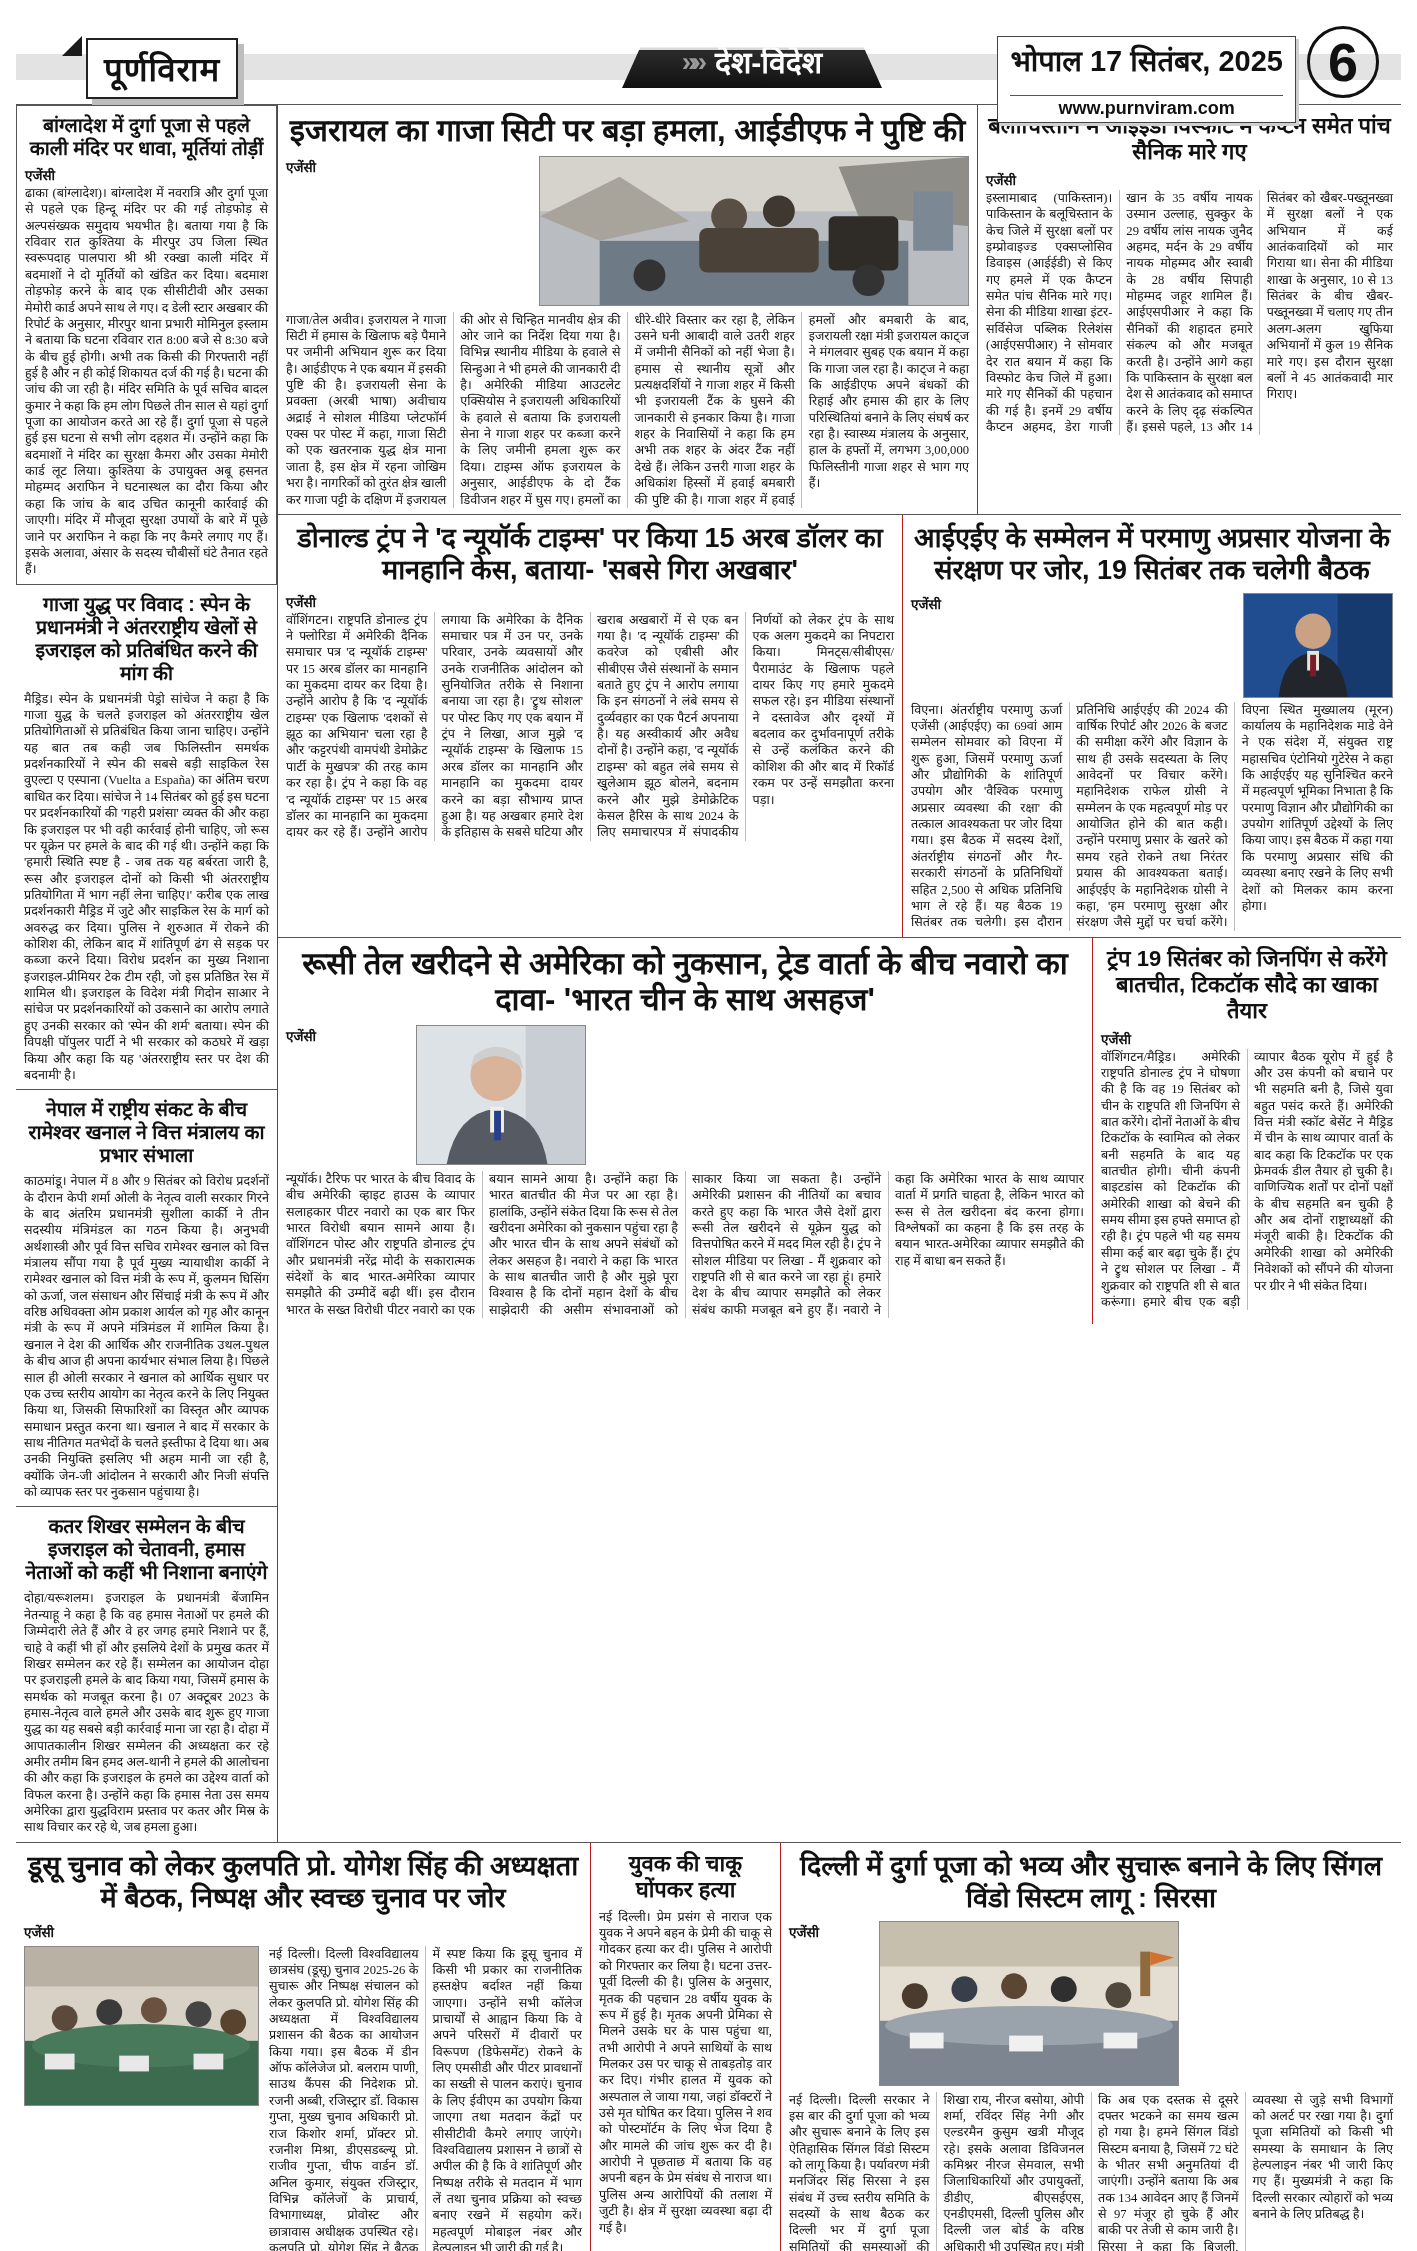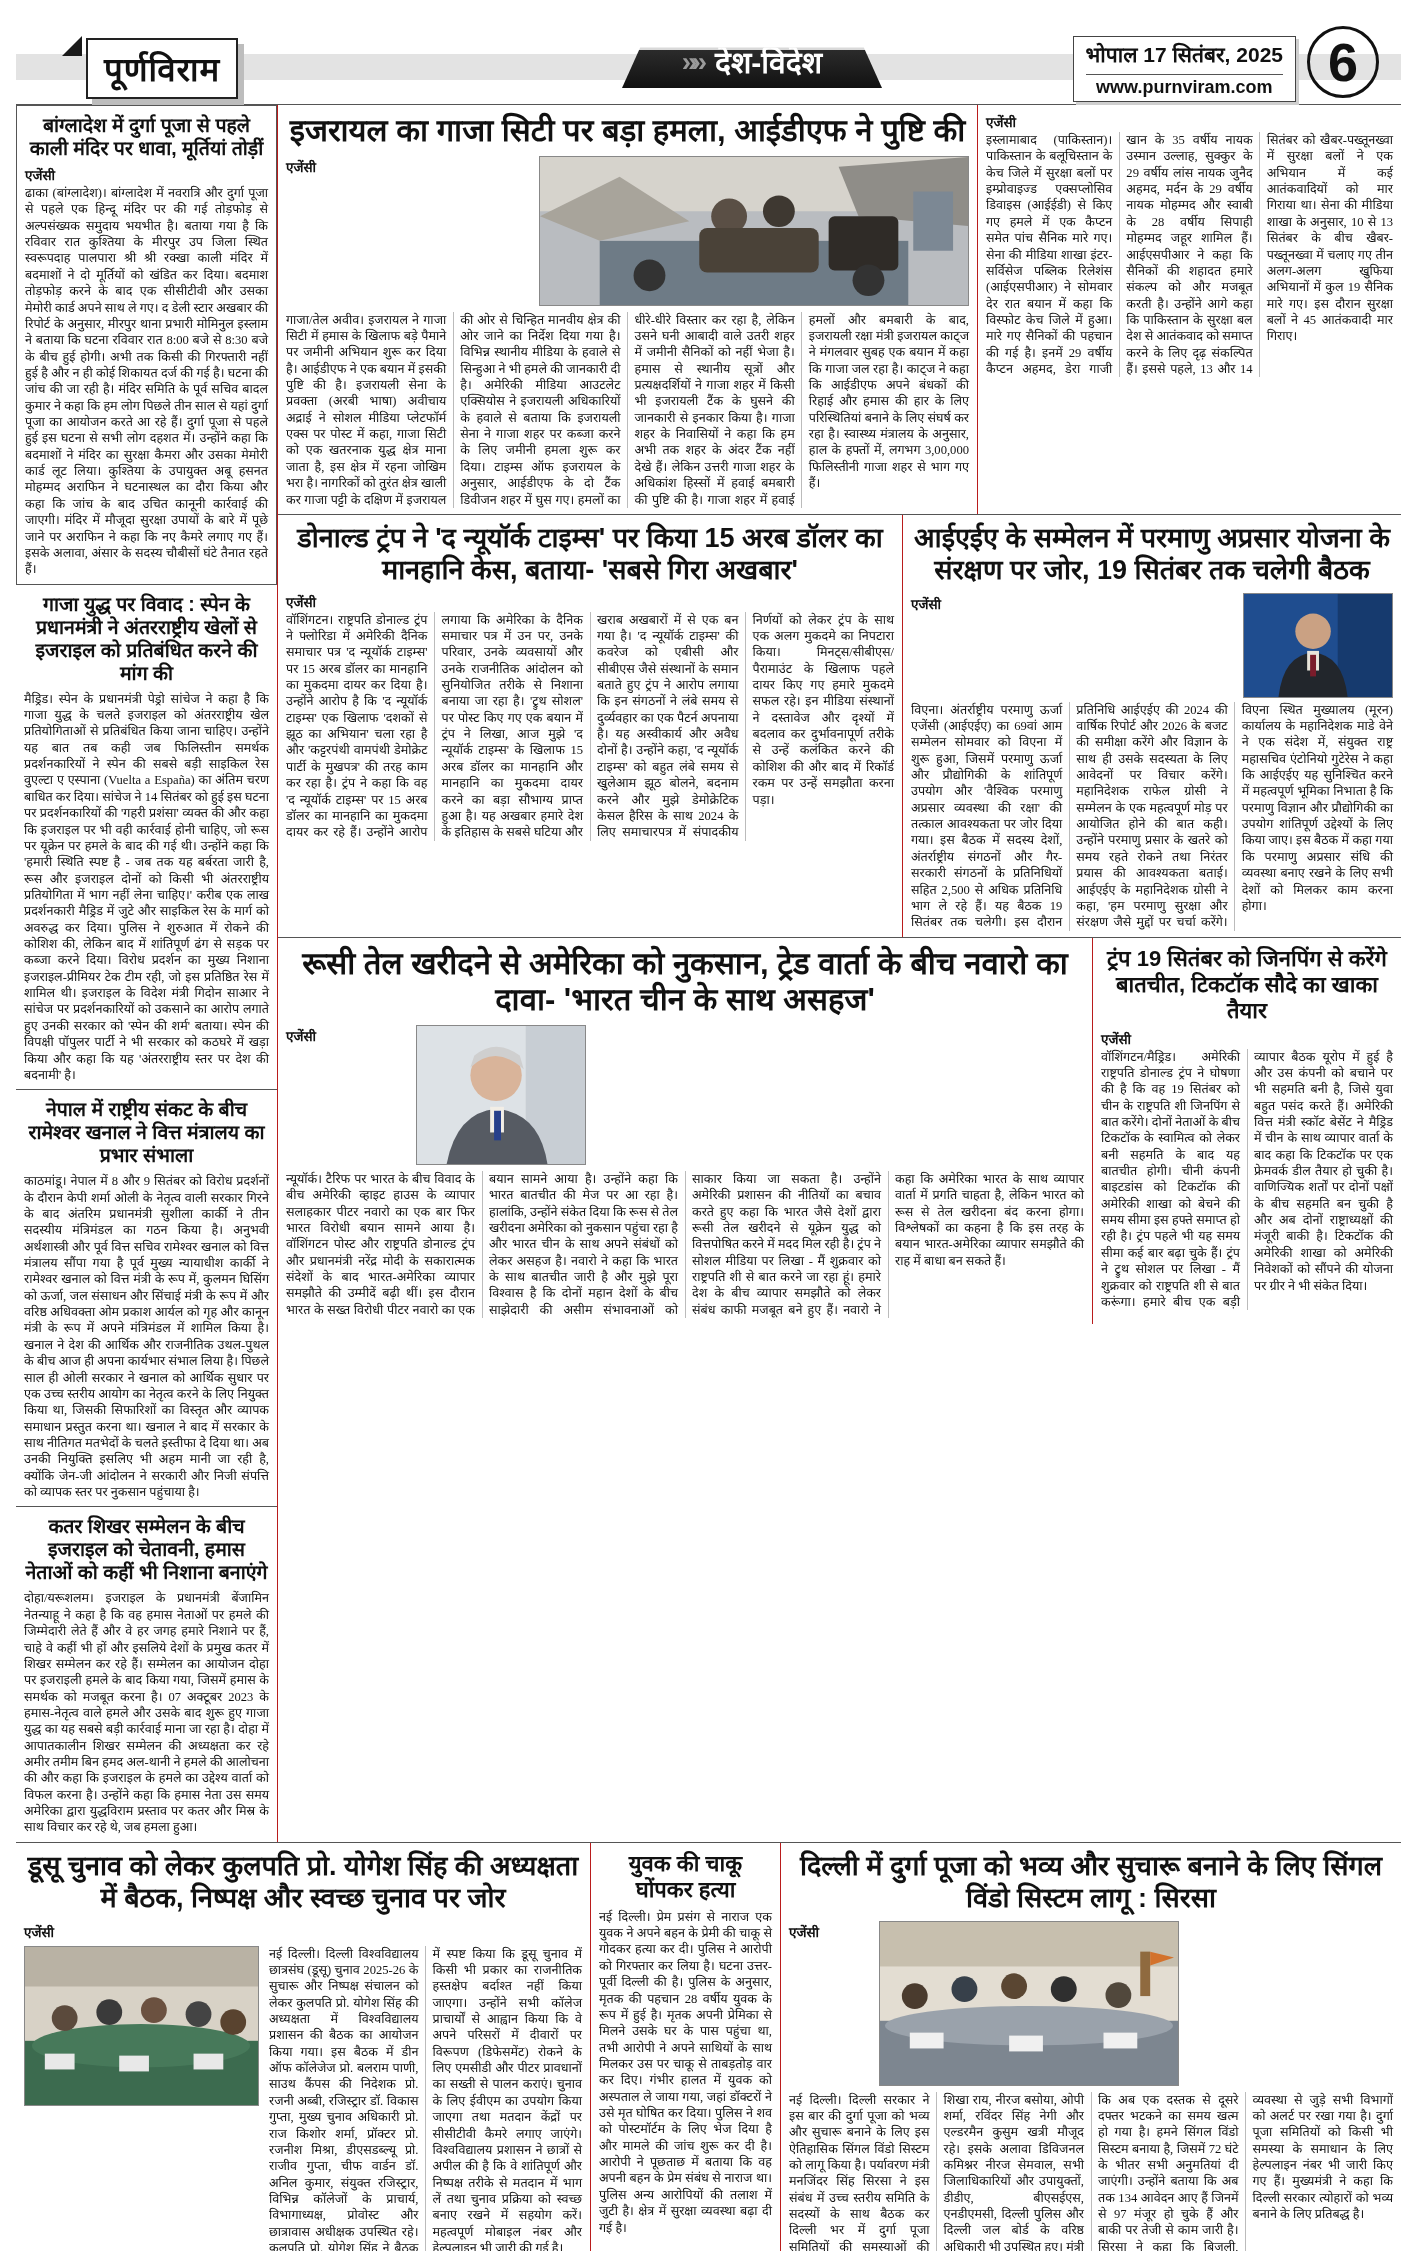--- a/index.html
+++ b/index.html
@@ -32,21 +32,21 @@
     color:#fff; font-weight:bold; font-size:30px;
     font-family:"Liberation Sans","DejaVu Sans",sans-serif; display:flex; gap:8px; align-items:center;
   }
   .chev { color:#9a9a9a; font-size:28px; letter-spacing:-6px; margin-right:6px; }
   .datebox {
     position:absolute; right:105px; top:28px; background:#fff;
     border:1px solid #444; box-shadow:3px 3px 0 #cfcfcf;
     text-align:center; padding:3px 12px;
     font-family:"Liberation Sans","DejaVu Sans",sans-serif;
   }
-  .datebox .d1 { font-weight:bold; font-size:21px; border-bottom:1px solid #555; padding-bottom:6px; }
+  .datebox .d1 { font-weight:bold; font-size:29px; border-bottom:1px solid #555; padding-bottom:16px; }
   .datebox .d2 { font-weight:bold; font-size:18px; padding-top:2px; }
   .pageno {
     position:absolute; right:22px; top:18px; width:72px; height:72px;
     border:3px solid #111; border-radius:50%;
     display:flex; align-items:center; justify-content:center;
     font-family:"Liberation Sans","DejaVu Sans",sans-serif;
     font-size:54px; font-weight:bold;
   }
 
   
@@ -141,20 +141,21 @@
                 <rect x="290" y="60" width="70" height="55" rx="6" fill="#2f2b27"></rect>
                 <rect x="375" y="35" width="40" height="60" fill="#7c8894"></rect>
                 <circle cx="110" cy="120" r="16" fill="#333"></circle>
                 <circle cx="330" cy="125" r="16" fill="#333"></circle>
               </svg>
             </div>
           </div>
           <div class="body-txt cols-4" style="margin-top:6px;">गाजा/तेल अवीव। इजरायल ने गाजा सिटी में हमास के खिलाफ बड़े पैमाने पर जमीनी अभियान शुरू कर दिया है। आईडीएफ ने एक बयान में इसकी पुष्टि की है। इजरायली सेना के प्रवक्ता (अरबी भाषा) अवीचाय अद्राई ने सोशल मीडिया प्लेटफॉर्म एक्स पर पोस्ट में कहा, गाजा सिटी को एक खतरनाक युद्ध क्षेत्र माना जाता है, इस क्षेत्र में रहना जोखिम भरा है। नागरिकों को तुरंत क्षेत्र खाली कर गाजा पट्टी के दक्षिण में इजरायल की ओर से चिन्हित मानवीय क्षेत्र की ओर जाने का निर्देश दिया गया है। विभिन्न स्थानीय मीडिया के हवाले से सिन्हुआ ने भी हमले की जानकारी दी है। अमेरिकी मीडिया आउटलेट एक्सियोस ने इजरायली अधिकारियों के हवाले से बताया कि इजरायली सेना ने गाजा शहर पर कब्जा करने के लिए जमीनी हमला शुरू कर दिया। टाइम्स ऑफ इजरायल के अनुसार, आईडीएफ के दो टैंक डिवीजन शहर में घुस गए। हमलों का धीरे-धीरे विस्तार कर रहा है, लेकिन उसने घनी आबादी वाले उतरी शहर में जमीनी सैनिकों को नहीं भेजा है।हमास से स्थानीय सूत्रों और प्रत्यक्षदर्शियों ने गाजा शहर में किसी भी इजरायली टैंक के घुसने की जानकारी से इनकार किया है। गाजा शहर के निवासियों ने कहा कि हम अभी तक शहर के अंदर टैंक नहीं देखे हैं। लेकिन उत्तरी गाजा शहर के अधिकांश हिस्सों में हवाई बमबारी की पुष्टि की है। गाजा शहर में हवाई हमलों और बमबारी के बाद, इजरायली रक्षा मंत्री इजरायल काट्ज ने मंगलवार सुबह एक बयान में कहा कि गाजा जल रहा है। काट्ज ने कहा कि आईडीएफ अपने बंधकों की रिहाई और हमास की हार के लिए परिस्थितियां बनाने के लिए संघर्ष कर रहा है। स्वास्थ्य मंत्रालय के अनुसार, हाल के हफ्तों में, लगभग 3,00,000 फिलिस्तीनी गाजा शहर से भाग गए हैं।</div>
         </div>
         <div class="art grow">
+          <h1 class="h-md">बलोचिस्तान में आईईडी विस्फोट में कैप्टन समेत पांच सैनिक मारे गए</h1>
           <div class="byline">एजेंसी</div>
           <div class="body-txt cols-3">इस्लामाबाद (पाकिस्तान)। पाकिस्तान के बलूचिस्तान के केच जिले में सुरक्षा बलों पर इम्प्रोवाइज्ड एक्सप्लोसिव डिवाइस (आईईडी) से किए गए हमले में एक कैप्टन समेत पांच सैनिक मारे गए। सेना की मीडिया शाखा इंटर-सर्विसेज पब्लिक रिलेशंस (आईएसपीआर) ने सोमवार देर रात बयान में कहा कि विस्फोट केच जिले में हुआ। मारे गए सैनिकों की पहचान की गई है। इनमें 29 वर्षीय कैप्टन अहमद, डेरा गाजी खान के 35 वर्षीय नायक उस्मान उल्लाह, सुक्कुर के 29 वर्षीय लांस नायक जुनैद अहमद, मर्दन के 29 वर्षीय नायक मोहम्मद और स्वाबी के 28 वर्षीय सिपाही मोहम्मद जहूर शामिल हैं। आईएसपीआर ने कहा कि सैनिकों की शहादत हमारे संकल्प को और मजबूत करती है। उन्होंने आगे कहा कि पाकिस्तान के सुरक्षा बल देश से आतंकवाद को समाप्त करने के लिए दृढ़ संकल्पित हैं। इससे पहले, 13 और 14 सितंबर को खैबर-पख्तूनख्वा में सुरक्षा बलों ने एक अभियान में कई आतंकवादियों को मार गिराया था। सेना की मीडिया शाखा के अनुसार, 10 से 13 सितंबर के बीच खैबर-पख्तूनख्वा में चलाए गए तीन अलग-अलग खुफिया अभियानों में कुल 19 सैनिक मारे गए। इस दौरान सुरक्षा बलों ने 45 आतंकवादी मार गिराए।</div>
         </div>
       </div>
 
       <div class="row rule-b">
         <div class="art grow rule-r" style="flex:0 0 625px;">
           <h1 class="h-lg">डोनाल्ड ट्रंप ने 'द न्यूयॉर्क टाइम्स' पर किया 15 अरब डॉलर का मानहानि केस, बताया- 'सबसे गिरा अखबार'</h1>
           <div class="byline">एजेंसी</div>
           <div class="body-txt cols-4">वॉशिंगटन। राष्ट्रपति डोनाल्ड ट्रंप ने फ्लोरिडा में अमेरिकी दैनिक समाचार पत्र 'द न्यूयॉर्क टाइम्स' पर 15 अरब डॉलर का मानहानि का मुकदमा दायर कर दिया है। उन्होंने आरोप है कि 'द न्यूयॉर्क टाइम्स' एक खिलाफ 'दशकों से झूठ का अभियान' चला रहा है और 'कट्टरपंथी वामपंथी डेमोक्रेट पार्टी के मुखपत्र' की तरह काम कर रहा है। ट्रंप ने कहा कि वह 'द न्यूयॉर्क टाइम्स' पर 15 अरब डॉलर का मानहानि का मुकदमा दायर कर रहे हैं। उन्होंने आरोप लगाया कि अमेरिका के दैनिक समाचार पत्र में उन पर, उनके परिवार, उनके व्यवसायों और उनके राजनीतिक आंदोलन को सुनियोजित तरीके से निशाना बनाया जा रहा है। 'ट्रुथ सोशल' पर पोस्ट किए गए एक बयान में ट्रंप ने लिखा, आज मुझे 'द न्यूयॉर्क टाइम्स' के खिलाफ 15 अरब डॉलर का मानहानि और मानहानि का मुकदमा दायर करने का बड़ा सौभाग्य प्राप्त हुआ है। यह अखबार हमारे देश के इतिहास के सबसे घटिया और खराब अखबारों में से एक बन गया है। 'द न्यूयॉर्क टाइम्स' की कवरेज को एबीसी और सीबीएस जैसे संस्थानों के समान बताते हुए ट्रंप ने आरोप लगाया कि इन संगठनों ने लंबे समय से दुर्व्यवहार का एक पैटर्न अपनाया है। यह अस्वीकार्य और अवैध दोनों है। उन्होंने कहा, 'द न्यूयॉर्क टाइम्स' को बहुत लंबे समय से खुलेआम झूठ बोलने, बदनाम करने और मुझे डेमोक्रेटिक केसल हैरिस के साथ 2024 के लिए समाचारपत्र में संपादकीय निर्णयों को लेकर ट्रंप के साथ एक अलग मुकदमे का निपटारा किया। मिनट्स/सीबीएस/पैरामाउंट के खिलाफ पहले दायर किए गए हमारे मुकदमे सफल रहे। इन मीडिया संस्थानों ने दस्तावेज और दृश्यों में बदलाव कर दुर्भावनापूर्ण तरीके से उन्हें कलंकित करने की कोशिश की और बाद में रिकॉर्ड रकम पर उन्हें समझौता करना पड़ा।</div>

